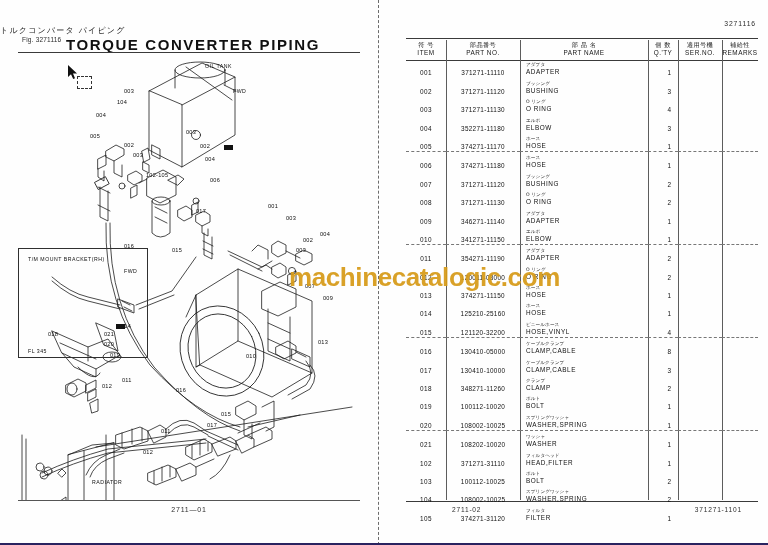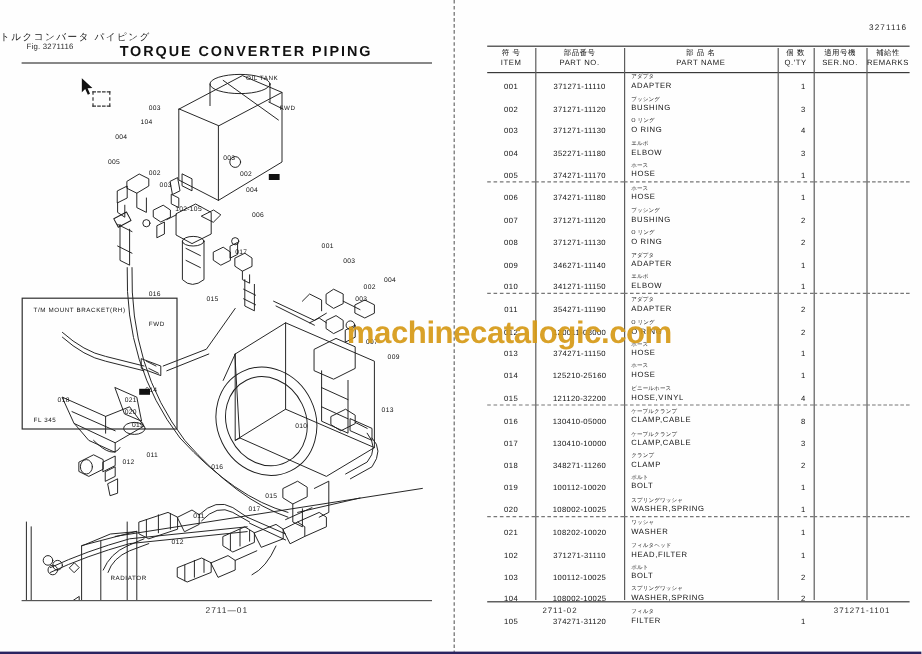--- a/index.html
+++ b/index.html
@@ -23,22 +23,22 @@
   .fig-no{
     position:absolute;left:22px;top:36px;font-size:6.5px;letter-spacing:.2px;
     color:#2a2a2a;font-family:"Liberation Sans",sans-serif;
   }
   .fig-title-jp{
     position:absolute;left:0;top:25px;width:378px;
     font-size:8px;letter-spacing:1.2px;color:#202020;
     font-family:"DejaVu Sans",sans-serif;
   }
   .fig-title-en{
-    position:absolute;left:16px;top:36px;width:378px;text-align:center;
-    font-size:12px;letter-spacing:1.6px;color:#101010;font-weight:bold;
+    position:absolute;left:4px;top:36px;width:378px;text-align:center;
+    font-size:15px;letter-spacing:1.6px;color:#101010;font-weight:bold;
   }
   .fig-hr{
     position:absolute;left:18px;top:52px;width:342px;height:0;
     border-top:1.6px solid #3a3a3a;
   }
   .fig-hr2{
     position:absolute;left:18px;top:500px;width:342px;height:0;
     border-top:1.2px solid #555;
   }
   .page-code-left{

